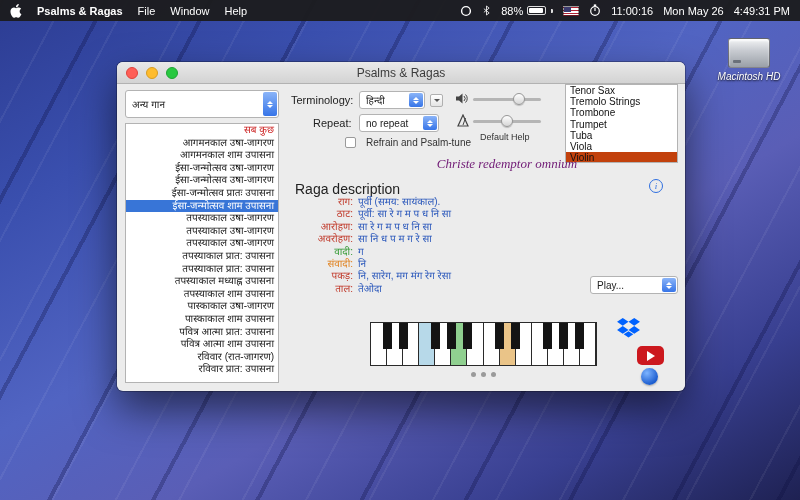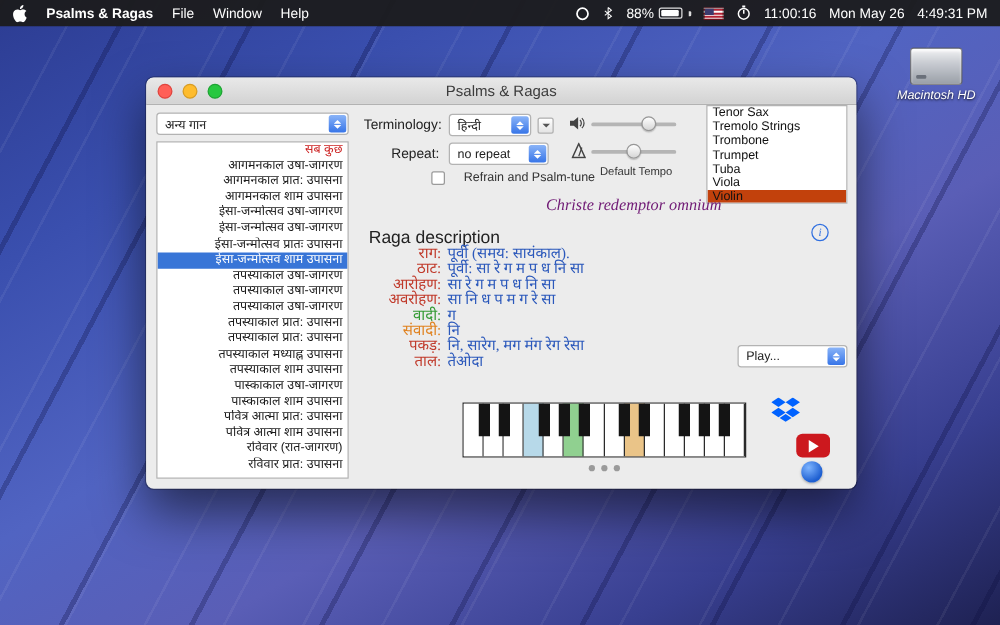--- a/index.html
+++ b/index.html
@@ -49,59 +49,59 @@
   .lights { position:absolute; left:9px; top:5px; display:flex; gap:8px; }
   .light { width:12px; height:12px; border-radius:50%; }
   .light.red { background:#ff5f57; border:1px solid #e0443e; }
   .light.yellow { background:#febc2e; border:1px solid #d89c22; }
   .light.green { background:#28c840; border:1px solid #1ea433; }
 
   .content { position:relative; height:306px; border-radius:0 0 6px 6px; background:#ececec; }
 
   
   .left-panel { position:absolute; left:8px; top:6px; width:154px; bottom:7px; display:flex; flex-direction:column; gap:5px; }
-  .combo { position:relative; height:18px; background:#fff; border:1px solid #b3b3b3; border-radius:3px;
+  .combo { position:relative; height:28px; background:#fff; border:1px solid #b3b3b3; border-radius:3px;
     font-size:10px; color:#222; display:flex; align-items:center; padding:0 20px 0 6px; cursor:default; white-space:nowrap; overflow:hidden; }
   .combo .stepper { position:absolute; right:1px; top:1px; bottom:1px; width:14px; border-radius:2px;
     background:linear-gradient(#8ab4f8,#3775e8); display:flex; flex-direction:column; align-items:center; justify-content:center; gap:1px; }
   .tri-up { width:0; height:0; border-left:3px solid transparent; border-right:3px solid transparent; border-bottom:3.5px solid #fff; }
   .tri-dn { width:0; height:0; border-left:3px solid transparent; border-right:3px solid transparent; border-top:3.5px solid #fff; }
   .left-list { flex:1; background:#fff; border:1px solid #b3b3b3; overflow:hidden; font-size:10px;text-align:right; }
   .left-list .row { height:12.6px; line-height:12.6px; padding:0 4px; white-space:nowrap; overflow:hidden; color:#1a1a1a; }
   .left-list .row.red { color:#cc2222; }
   .left-list .row.selected { background:#3875d7; color:#fff; }
 
   
   .right-panel { position:absolute; left:170px; right:8px; top:0; bottom:0; }
   .lbl { position:absolute; font-size:11px; color:#222; }
   .small-combo { position:absolute; height:18px; }
   .dropdown-btn { position:absolute; width:13px; height:13px; border:1px solid #b0b0b0; border-radius:2px;
     background:linear-gradient(#fff,#e4e4e4); display:flex; align-items:center; justify-content:center; }
-  .checkbox-row { position:absolute; display:flex; align-items:center; gap:15px; font-size:10px; color:#333; }
+  .checkbox-row { position:absolute; display:flex; align-items:center; gap:10px; font-size:10px; color:#333; }
   .checkbox { width:11px; height:11px; background:#fff; border:1px solid #9a9a9a; border-radius:2px; }
 
   .slider { position:absolute; width:68px; height:14px; }
   .slider .track { position:absolute; left:0; right:0; top:6px; height:3px; background:#b5b5b5; border-radius:2px; }
   .slider .knob { position:absolute; top:1px; width:12px; height:12px; border-radius:50%;
     background:linear-gradient(#fefefe,#d6d6d6); border:1px solid #979797; box-shadow:0 1px 1px rgba(0,0,0,.2); }
 
   .inst-list { position:absolute; left:278px; top:0; width:113px; height:79px; background:#fff;
     border:1px solid #b3b3b3; font-size:10px; overflow:hidden; }
   .inst-list .row { height:11.2px; line-height:11.2px; padding:0 4px; color:#111; white-space:nowrap; }
   .inst-list .row.selected { background:#c2410c; }
 
   .psalm-title { position:absolute; left:90px; top:72px; width:260px; text-align:center;
     font-family:"Liberation Serif","DejaVu Serif",serif; font-style:italic; font-size:13px; color:#701a75; }
 
   .raga-head { position:absolute; left:8px; top:97px; font-size:14px; color:#222; }
   .info-btn { position:absolute; right:14px; top:95px; width:14px; height:14px; border-radius:50%;
     border:1.5px solid #2f6fe0; color:#2f6fe0; font-size:9px; font-style:italic;
     font-family:"Liberation Serif","DejaVu Serif",serif; display:flex; align-items:center; justify-content:center; }
   .raga-rows { position:absolute; left:0; top:112px; width:300px; }
-  .raga-row { display:flex; font-size:12px; line-height:12.4px;font-family:Liberation Serif, serif; }
+  .raga-row { display:flex; font-size:10px; line-height:12.4px; }
   .raga-label { width:66px; text-align:right; margin-right:5px; color:#c03a2b; }
   .raga-row.green .raga-label { color:#349a34; }
   .raga-row.orange .raga-label { color:#e0821f; }
   .raga-value { color:#2b58bb; white-space:nowrap; }
 
   .play-combo { left:303px; top:192px; width:88px; }
 
   #piano { position:absolute; left:83px; top:238px; width:227px; height:44px;
     background:#fff; border:1px solid #2a2a2a; display:flex; }
   .wkey { flex:1; background:#fff; border-right:1px solid #2a2a2a; }
@@ -193,21 +193,20 @@
               <span class="tri-up"></span>
               <span class="tri-dn"></span>
             </span>
         </div>
         <div class="left-list">
 
             <div class="row red">सब कुछ</div>
 
             <div class="row">आगमनकाल उषा-जागरण</div>
 
-            <div class="row">आगमनकाल प्रात: उपासना</div>
 
             <div class="row">आगमनकाल शाम उपासना</div>
 
             <div class="row">ईसा-जन्मोत्सव उषा-जागरण</div>
 
             <div class="row">ईसा-जन्मोत्सव उषा-जागरण</div>
 
             <div class="row">ईसा-जन्मोत्सव प्रातः उपासना</div>
 
             <div class="row selected">ईसा-जन्मोत्सव शाम उपासना</div>
@@ -283,21 +282,21 @@
         <span class="mb-icon" style="position:absolute; left:170px; top:30px;">
           <svg width="12" height="13" viewBox="0 0 12 13">
               <polygon points="6,1 11,12 1,12" fill="none" stroke="#444" stroke-width="1.2"></polygon>
               <line x1="6" y1="11" x2="8.5" y2="4" stroke="#444" stroke-width="1"></line>
             </svg>
         </span>
         <div class="slider" style="left:186px; top:30px;">
           <div class="track"></div>
           <div class="knob" style="left: calc(50% - 6px);"></div>
         </div>
-        <span class="lbl" style="left:193px; top:48px; font-size:9px; color:#333;">Default Tempo</span>
+        <span class="lbl" style="left:193px; top:48px; font-size:9px; color:#333;">Default Help</span>
 
         <div class="inst-list">
 
             <div class="row">Tenor Sax</div>
 
             <div class="row">Tremolo Strings</div>
 
             <div class="row">Trombone</div>
 
             <div class="row">Trumpet</div>

